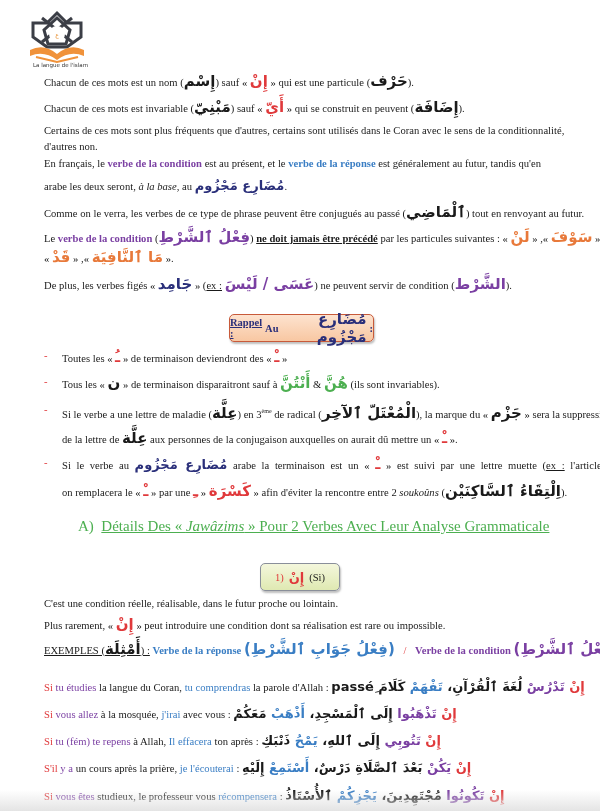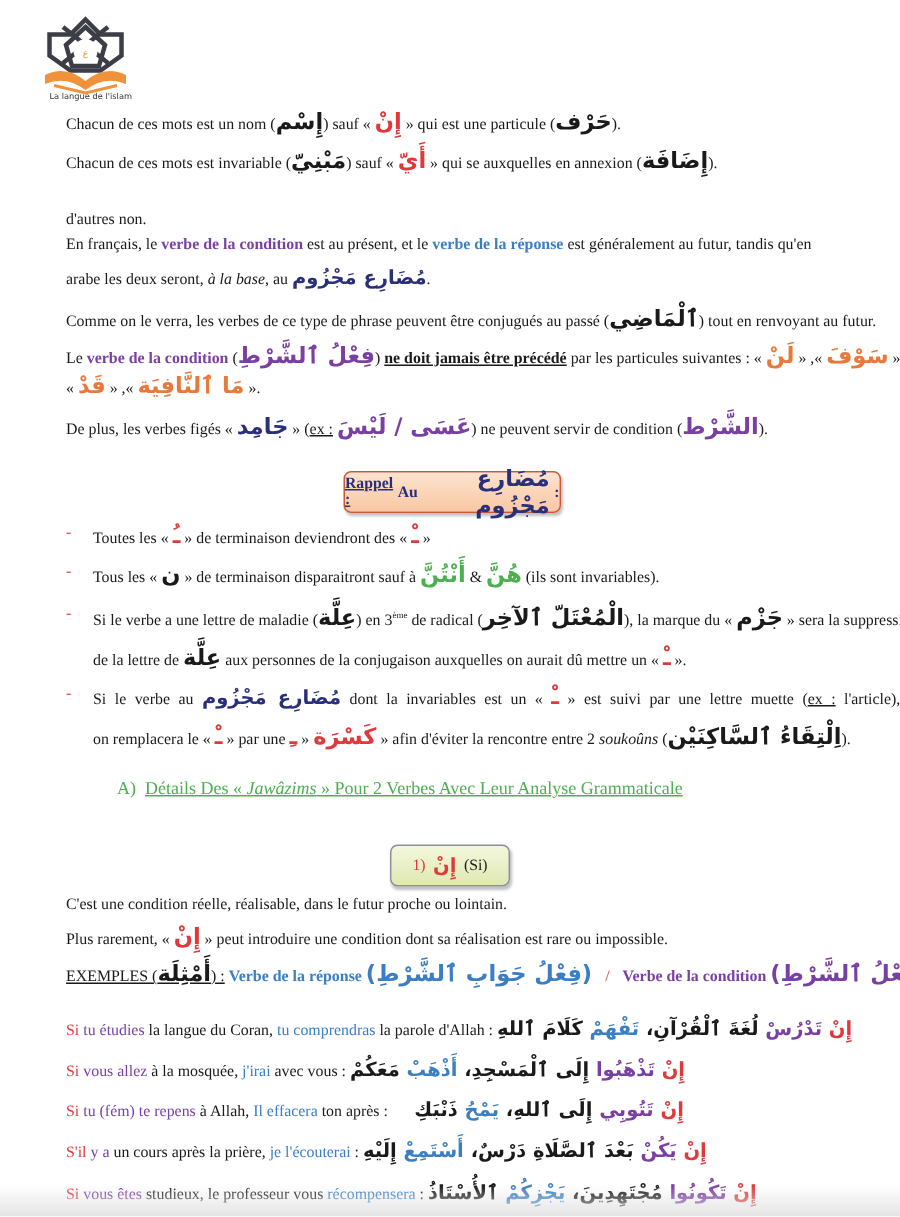--- a/index.html
+++ b/index.html
@@ -30,21 +30,21 @@
   .rappel-box {
     position: absolute; left: 229px; top: 314px; width: 143px; height: 26px;
     border: 1px solid #c85a3a; border-radius: 5px;
     background: linear-gradient(#fde3cf, #f8c7a2);
     box-shadow: 1px 2px 2px rgba(0,0,0,0.25);
     display: flex; align-items: center; justify-content: center; gap: 3px;
     font-size: 10.5px;
   }
   .section-title {
     position: absolute; left: 78px; top: 518px; white-space: nowrap;
-    color: #4caf50; font-size: 12px;
+    color: #4caf50; font-size: 15px;
   }
   .in-box {
     position: absolute; left: 260px; top: 563px; width: 78px; height: 26px;
     border: 1px solid #8a8f9a; border-radius: 5px;
     background: linear-gradient(#f4f7dc, #dfe9b2);
     box-shadow: 1px 2px 2px rgba(0,0,0,0.25);
     display: flex; align-items: center; justify-content: center; gap: 5px;
     font-size: 10.5px;
   }
   .bottom-fade {
@@ -72,23 +72,24 @@
       <path d="M14,47 L35,52 L56,47" stroke="#f0923a" stroke-width="2" fill="none"></path>
     </svg>
   </div>
   <div class="logo-cap">La langue de l'islam</div>
 
   <div class="line" style="top:74px;">
     <span>Chacun de ces mots est un nom (</span><span class="ar">إِسْم</span><span>) sauf « </span><span class="ar red">إِنْ</span><span> » qui est une particule (</span><span class="ar">حَرْف</span><span>).</span>
   </div>
 
   <div class="line" style="top:100px;">
-    <span>Chacun de ces mots est invariable (</span><span class="ar">مَبْنِيّ</span><span>) sauf « </span><span class="ar red">أَيّ</span><span> » qui se auxquelles en annexion (</span><span class="ar">إِضَافَة</span><span>).</span>
+    <span>Chacun de ces mots est invariable (</span><span class="ar">مَبْنِيّ</span><span>) sauf « </span><span class="ar red">أَيّ</span><span> » qui se construit en peuvent (</span><span class="ar">إِضَافَة</span><span>).</span>
   </div>
 
+  <div class="line" style="top:124px;">Certains de ces mots sont plus fréquents que d'autres, certains sont utilisés dans le Coran avec le sens de la conditionnalité,</div>
   <div class="line" style="top:140px;">d'autres non.</div>
 
   <div class="line" style="top:157px;">
     <span>En français, le </span><span class="purple bold">verbe de la condition</span><span> est au présent, et le </span><span class="blue bold">verbe de la réponse</span><span> est généralement au futur, tandis qu'en</span>
   </div>
   <div class="line" style="top:179px;">
     <span>arabe les deux seront, </span><span class="it">à la base</span><span>, au </span><span class="ar ar-big navy">مُضَارِع مَجْزُوم</span><span>.</span>
   </div>
 
   <div class="line" style="top:205px;">
@@ -126,21 +127,21 @@
   <span class="bullet" style="top:404px;">-</span>
   <div class="bline" style="top:404px;">
     <span>Si le verbe a une lettre de maladie (</span><span class="ar">عِلَّة</span><span>) en 3</span><sup style="font-size:6px;">ème</sup><span> de radical (</span><span class="ar">الْمُعْتَلّ ٱلآخِر</span><span>), la marque du « </span><span class="ar">جَزْم</span><span> » sera la suppression</span>
   </div>
   <div class="bline" style="top:431px;">
     <span>de la lettre de </span><span class="ar">عِلَّة</span><span> aux personnes de la conjugaison auxquelles on aurait dû mettre un « </span><span class="ar red">ـْ</span><span> ».</span>
   </div>
 
   <span class="bullet" style="top:457px;">-</span>
   <div class="bline" style="top:457px; word-spacing:3px;">
-    <span>Si le verbe au </span><span class="ar ar-big navy">مُضَارِع مَجْزُوم</span><span> dont la invariables est un « </span><span class="ar red">ـْ</span><span> » est suivi par une lettre muette (</span><span class="ul">ex :</span><span> l'article),</span>
+    <span>Si le verbe au </span><span class="ar ar-big navy">مُضَارِع مَجْزُوم</span><span> arabe la terminaison est un « </span><span class="ar red">ـْ</span><span> » est suivi par une lettre muette (</span><span class="ul">ex :</span><span> l'article),</span>
   </div>
   <div class="bline" style="top:484px;">
     <span>on remplacera le « </span><span class="ar red">ـْ</span><span> » par une </span><span class="ar red">كَسْرَة</span><span> « </span><span class="ar red">ـِ</span><span> » afin d'éviter la rencontre entre 2 </span><span class="it">soukoûns</span><span> (</span><span class="ar">اِلْتِقَاءُ ٱلسَّاكِنَيْن</span><span>).</span>
   </div>
 
   <div class="section-title">
     <span>A)</span>&nbsp;&nbsp;<span class="ul"><span>Détails Des « </span><span class="it">Jawâzims</span><span> » Pour 2 Verbes Avec Leur Analyse Grammaticale</span></span>
   </div>
 
   <div class="in-box">
@@ -158,29 +159,29 @@
     <span class="ul">EXEMPLES (</span><span class="ar ul">أَمْثِلَة</span><span class="ul">) :</span>
     <span class="blue bold">Verbe de la réponse</span>
     <span class="ar blue">(فِعْلُ جَوَابِ ٱلشَّرْطِ)</span>
     <span class="sep">/</span>
     <span class="purple bold">Verbe de la condition</span>
     <span class="ar purple">(فِعْلُ ٱلشَّرْطِ)</span>
   </div>
 
   <div class="line" style="top:680px; left:44px;">
     <span class="red">Si</span> <span class="purple">tu étudies</span><span> la langue du Coran, </span><span class="blue">tu comprendras</span><span> la parole d'Allah : </span>
-    <span class="ar ar-big" style="direction:rtl;"><span class="red">إِنْ</span> <span class="purple">تَدْرُسْ</span> <span>لُغَةَ ٱلْقُرْآنِ،</span> <span class="blue">تَفْهَمْ</span> <span>كَلَامَ ٱللهِ</span></span>
+    <span class="ar ar-big" style="direction:rtl;"><span class="red">إِنْ</span> <span class="purple">تَدْرُسْ</span> <span>لُغَةَ ٱلْقُرْآنِ،</span> <span class="blue">تَفْهَمْ</span> <span>كَلَامَ passéِ</span></span>
   </div>
   <div class="line" style="top:707px; left:44px;">
     <span class="red">Si</span> <span class="purple">vous allez</span><span> à la mosquée, </span><span class="blue">j'irai</span><span> avec vous : </span>
     <span class="ar ar-big" style="direction:rtl;margin-top:32px;"><span class="red">إِنْ</span> <span class="purple">تَذْهَبُوا</span> <span>إِلَى ٱلْمَسْجِدِ،</span> <span class="blue">أَذْهَبْ</span> <span>مَعَكُمْ</span></span>
   </div>
   <div class="line" style="top:734px; left:44px;">
     <span class="red">Si</span> <span class="purple">tu (fém) te repens</span><span> à Allah, </span><span class="blue">Il effacera</span><span> ton après : </span>
-    <span class="ar ar-big" style="direction:rtl;margin-left:15px;"><span class="red">إِنْ</span> <span class="purple">تَتُوبِي</span> <span>إِلَى ٱللهِ،</span> <span class="blue">يَمْحُ</span> <span>ذَنْبَكِ</span></span>
+    <span class="ar ar-big" style="direction:rtl;"><span class="red">إِنْ</span> <span class="purple">تَتُوبِي</span> <span>إِلَى ٱللهِ،</span> <span class="blue">يَمْحُ</span> <span>ذَنْبَكِ</span></span>
   </div>
   <div class="line" style="top:761px; left:44px;">
     <span class="red">S'il</span> <span class="purple">y a</span><span> un cours après la prière, </span><span class="blue">je l'écouterai</span><span> : </span>
     <span class="ar ar-big" style="direction:rtl;"><span class="red">إِنْ</span> <span class="purple">يَكُنْ</span> <span>بَعْدَ ٱلصَّلَاةِ دَرْسٌ،</span> <span class="blue">أَسْتَمِعْ</span> <span>إِلَيْهِ</span></span>
   </div>
   <div class="line" style="top:789px; left:44px;">
     <span class="red">Si</span> <span class="purple">vous êtes</span><span> studieux, le professeur vous </span><span class="blue">récompensera</span><span> : </span>
     <span class="ar ar-big" style="direction:rtl;"><span class="red">إِنْ</span> <span class="purple">تَكُونُوا</span> <span>مُجْتَهِدِينَ،</span> <span class="blue">يَجْزِكُمْ</span> <span>ٱلأُسْتَاذُ</span></span>
   </div>
 

